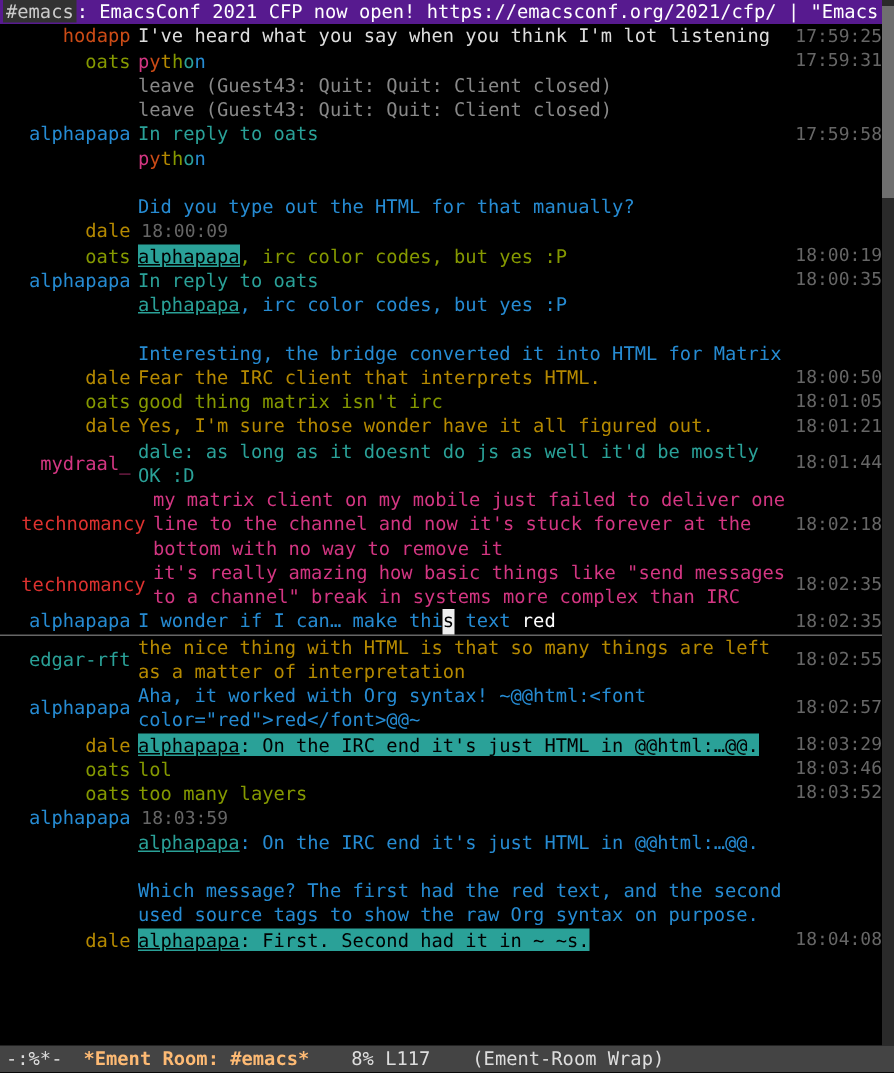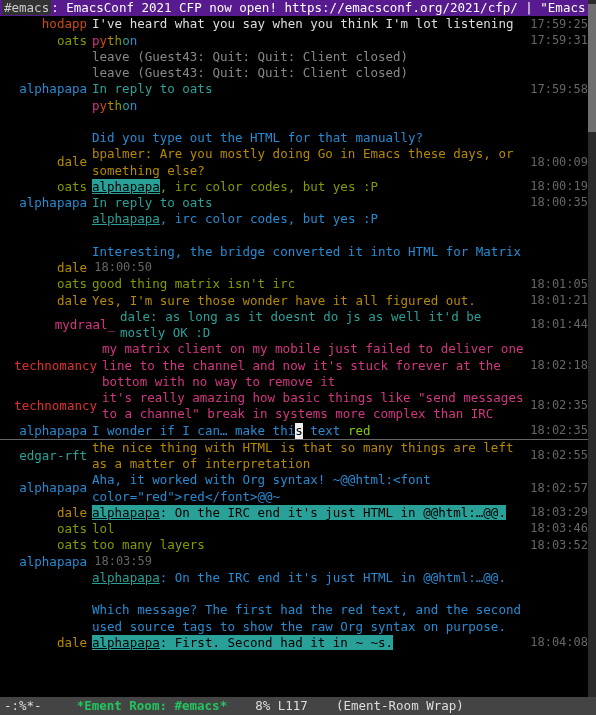--- a/index.html
+++ b/index.html
@@ -12,34 +12,34 @@
   .body{flex:1 1 auto;padding-right:4px;word-break:break-word;}
   .ts{width:60px;min-width:60px;text-align:right;color:#666;font-size:12px;}
   .hl{background:#2aa198;color:#000;text-decoration:underline;}
   .ul{text-decoration:underline;}
   .rain .r1{color:#d33682;}.rain .r2{color:#cb4b16;}.rain .r3{color:#b58900;}
   .rain .r4{color:#859900;}.rain .r5{color:#2aa198;}.rain .r6{color:#268bd2;}
   .c-alphapapa{color:#268bd2;}
   .c-oats{color:#859900;}
   .c-dale{color:#b58900;}
   .c-hodapp{color:#cb4b16;}
-  .c-mydraal{color:#d33682;margin-left:28px;}
+  .c-mydraal{color:#d33682;}
   .c-technomancy{color:#dc322f;margin-left:10px;}
   .c-edgar{color:#2aa198;}
   .c-gray{color:#888;}
   .green{color:#859900;}
-  .red{color:#84cc16;margin-top:32px;}
+  .red{color:#ffffff;margin-top:32px;}
   .magenta{color:#d33682;}
   .link{color:#2aa198;}
   .cursor{display:inline-block;background:#eee;color:#000;}
   .sep{height:1px;background:#666;margin:0 0 0 0;}
   .scrollbar{position:absolute;top:0;right:0;width:8px;height:697px;background:#2a2a2a;}
   .thumb{position:absolute;right:0;width:8px;background:#6f6f6f;}
   .modeline{position:absolute;bottom:0;left:0;right:0;height:18px;background:#444;color:#ddd;display:flex;align-items:center;padding:0 4px;white-space:nowrap;overflow:hidden;}
-  .modeline .room{color:#22c55e;font-weight:bold;margin-left:21px;}
+  .modeline .room{color:#fdba74;font-weight:bold;}
   .modeline .sp{display:inline-block;width:14px;}
 </style>
 </head>
 <body>
 
 <div class="app">
   <div class="scroll">
     <div class="topic">
       <span class="chan">#emacs</span><span>: EmacsConf 2021 CFP now open! https://emacsconf.org/2021/cfp/ | "Emacs is a co</span>
     </div>
@@ -75,21 +75,20 @@
           <div class="ts"></div>
         </div>
         <div>&nbsp;</div>
         <div class="msg">
           <div class="nick "></div>
           <div class="body"><span class="c-alphapapa">Did you type out the HTML for that manually?</span></div>
           <div class="ts"></div>
         </div>
         <div class="msg">
           <div class="nick c-dale">dale</div>
-          <div class="body"><span class="c-dale">bpalmer: Are you mostly doing Go in Emacs these days, or something else?</span></div>
           <div class="ts">18:00:09</div>
         </div>
         <div class="msg">
           <div class="nick c-oats">oats</div>
           <div class="body"><span class="hl">alphapapa</span><span class="green">, irc color codes, but yes :P</span></div>
           <div class="ts">18:00:19</div>
         </div>
         <div class="msg">
           <div class="nick c-alphapapa">alphapapa</div>
           <div class="body"><span class="link">In reply to </span><span class="link c-oats">oats</span></div>
@@ -101,20 +100,21 @@
           <div class="ts"></div>
         </div>
         <div>&nbsp;</div>
         <div class="msg">
           <div class="nick "></div>
           <div class="body"><span class="c-alphapapa">Interesting, the bridge converted it into HTML for Matrix</span></div>
           <div class="ts"></div>
         </div>
         <div class="msg">
           <div class="nick c-dale">dale</div>
+          <div class="body"><span class="c-dale">Fear the IRC client that interprets HTML.</span></div>
           <div class="ts">18:00:50</div>
         </div>
         <div class="msg">
           <div class="nick c-oats">oats</div>
           <div class="body"><span class="green">good thing matrix isn't irc</span></div>
           <div class="ts">18:01:05</div>
         </div>
         <div class="msg">
           <div class="nick c-dale">dale</div>
           <div class="body"><span class="c-dale">Yes, I'm sure those wonder have it all figured out.</span></div>

